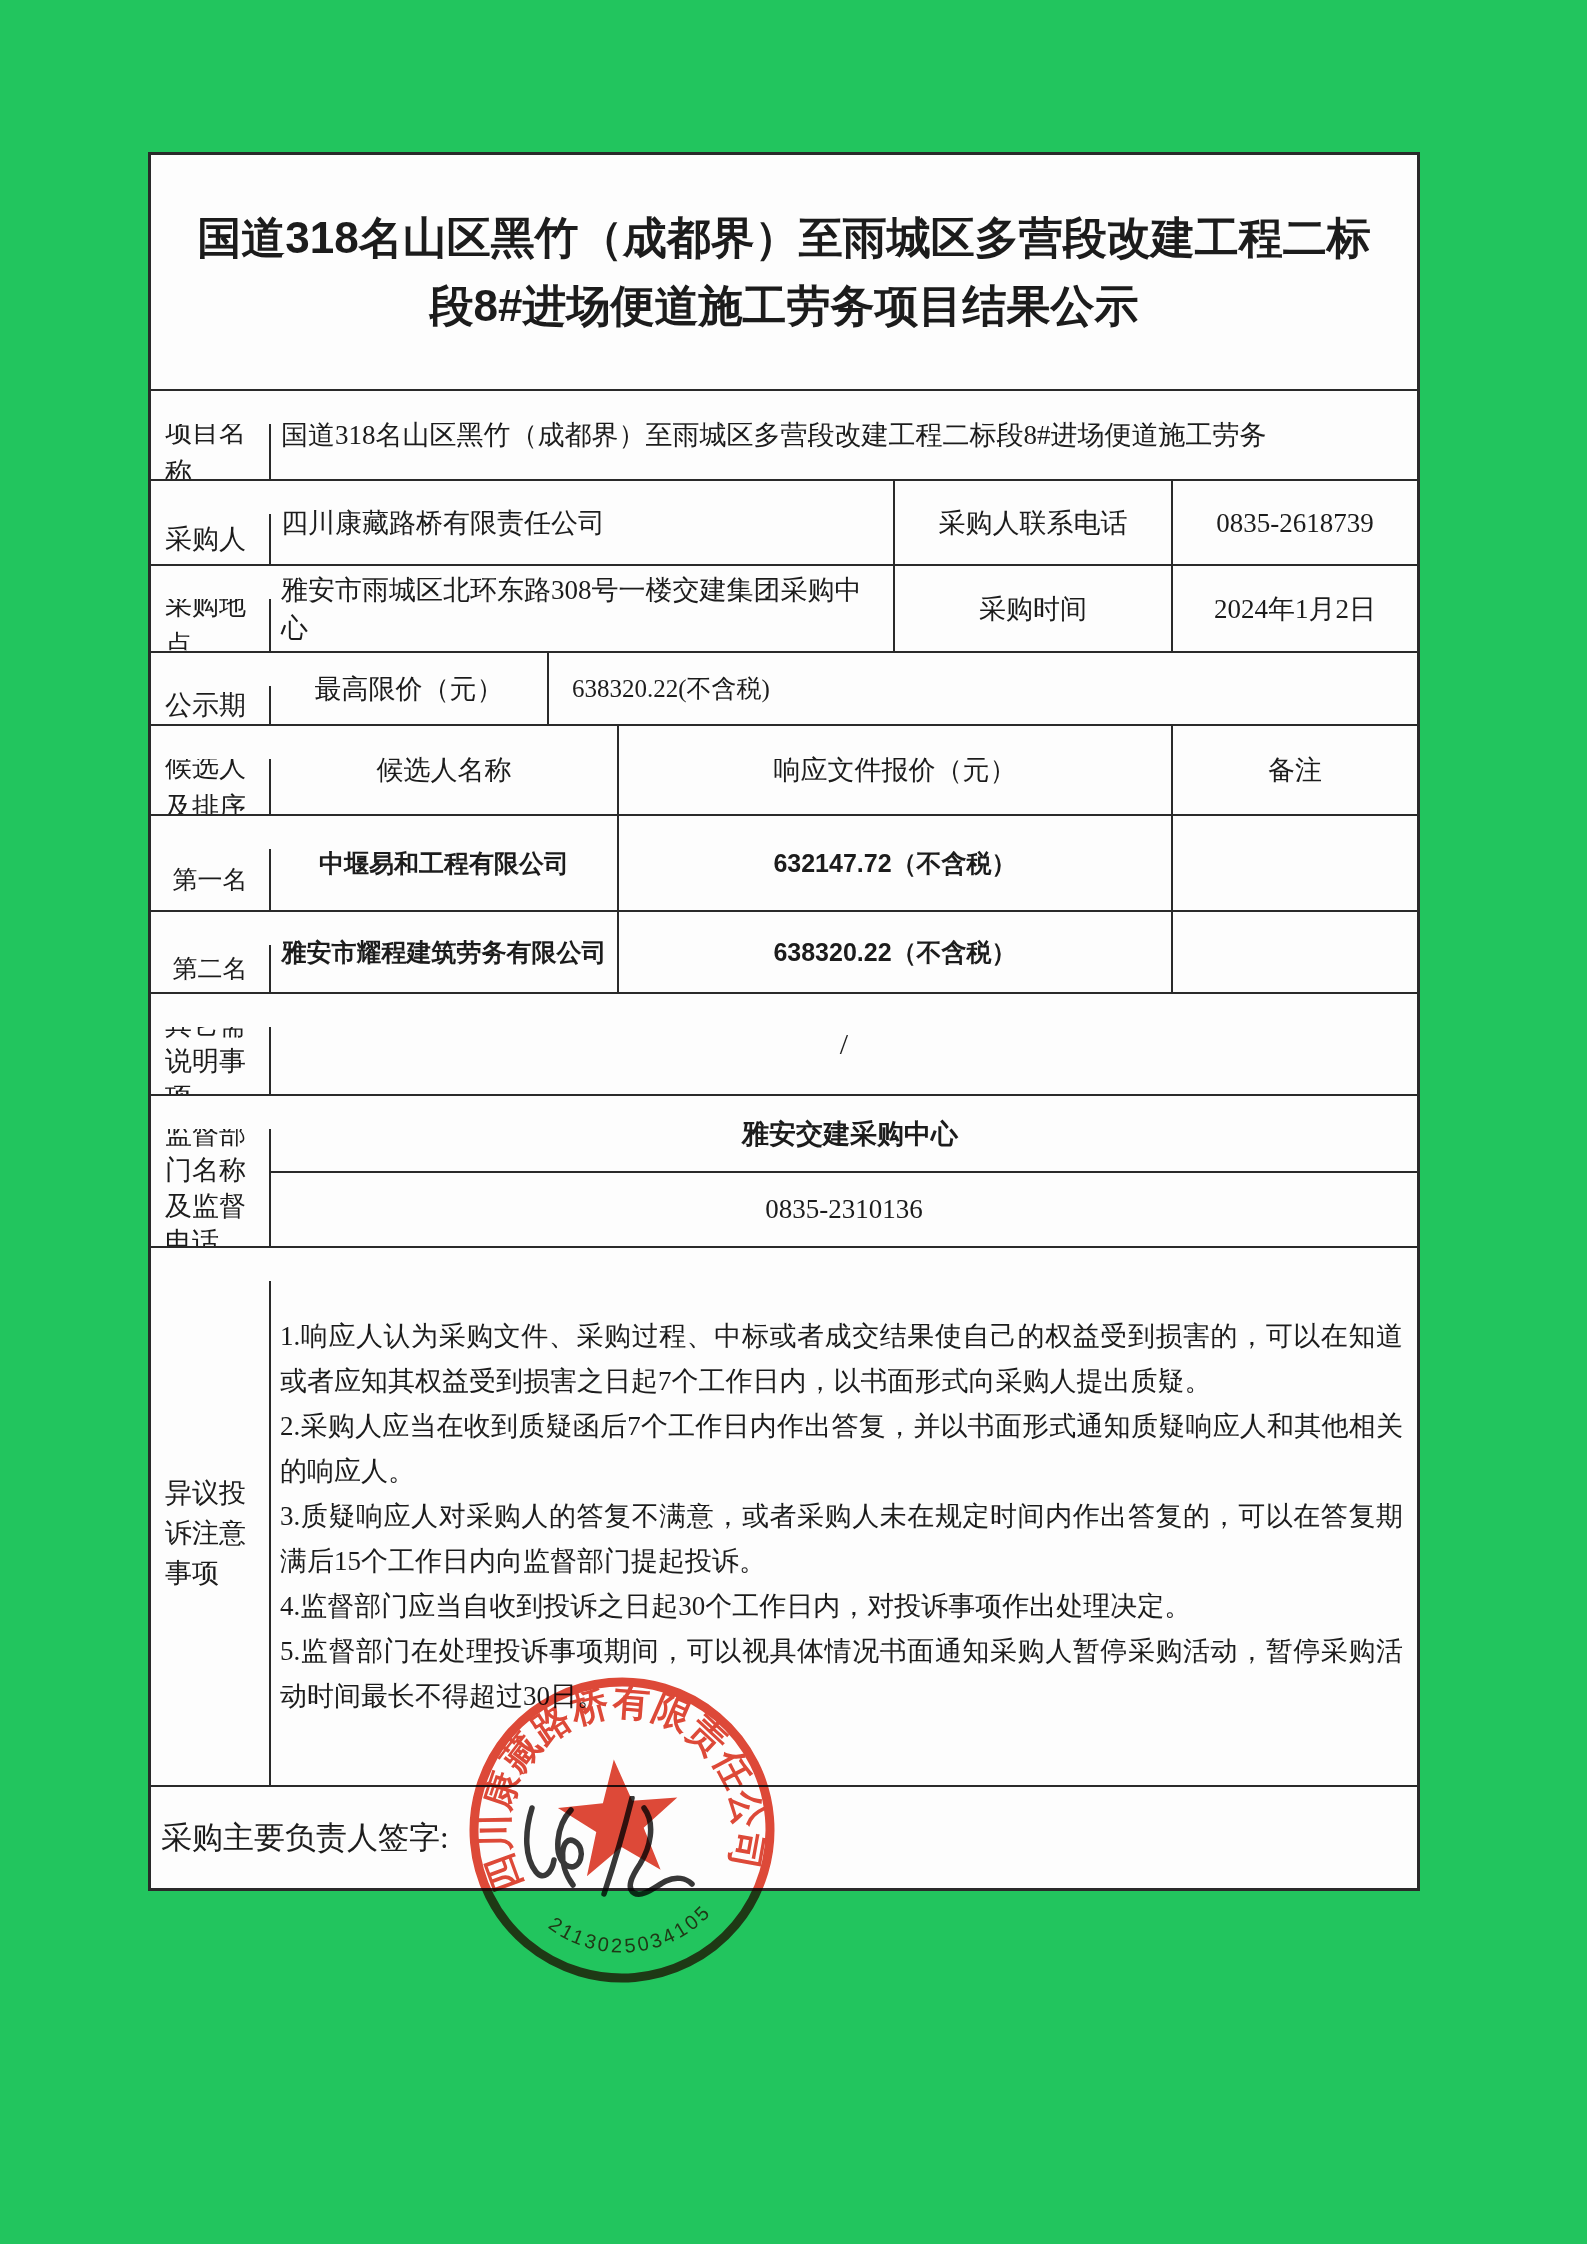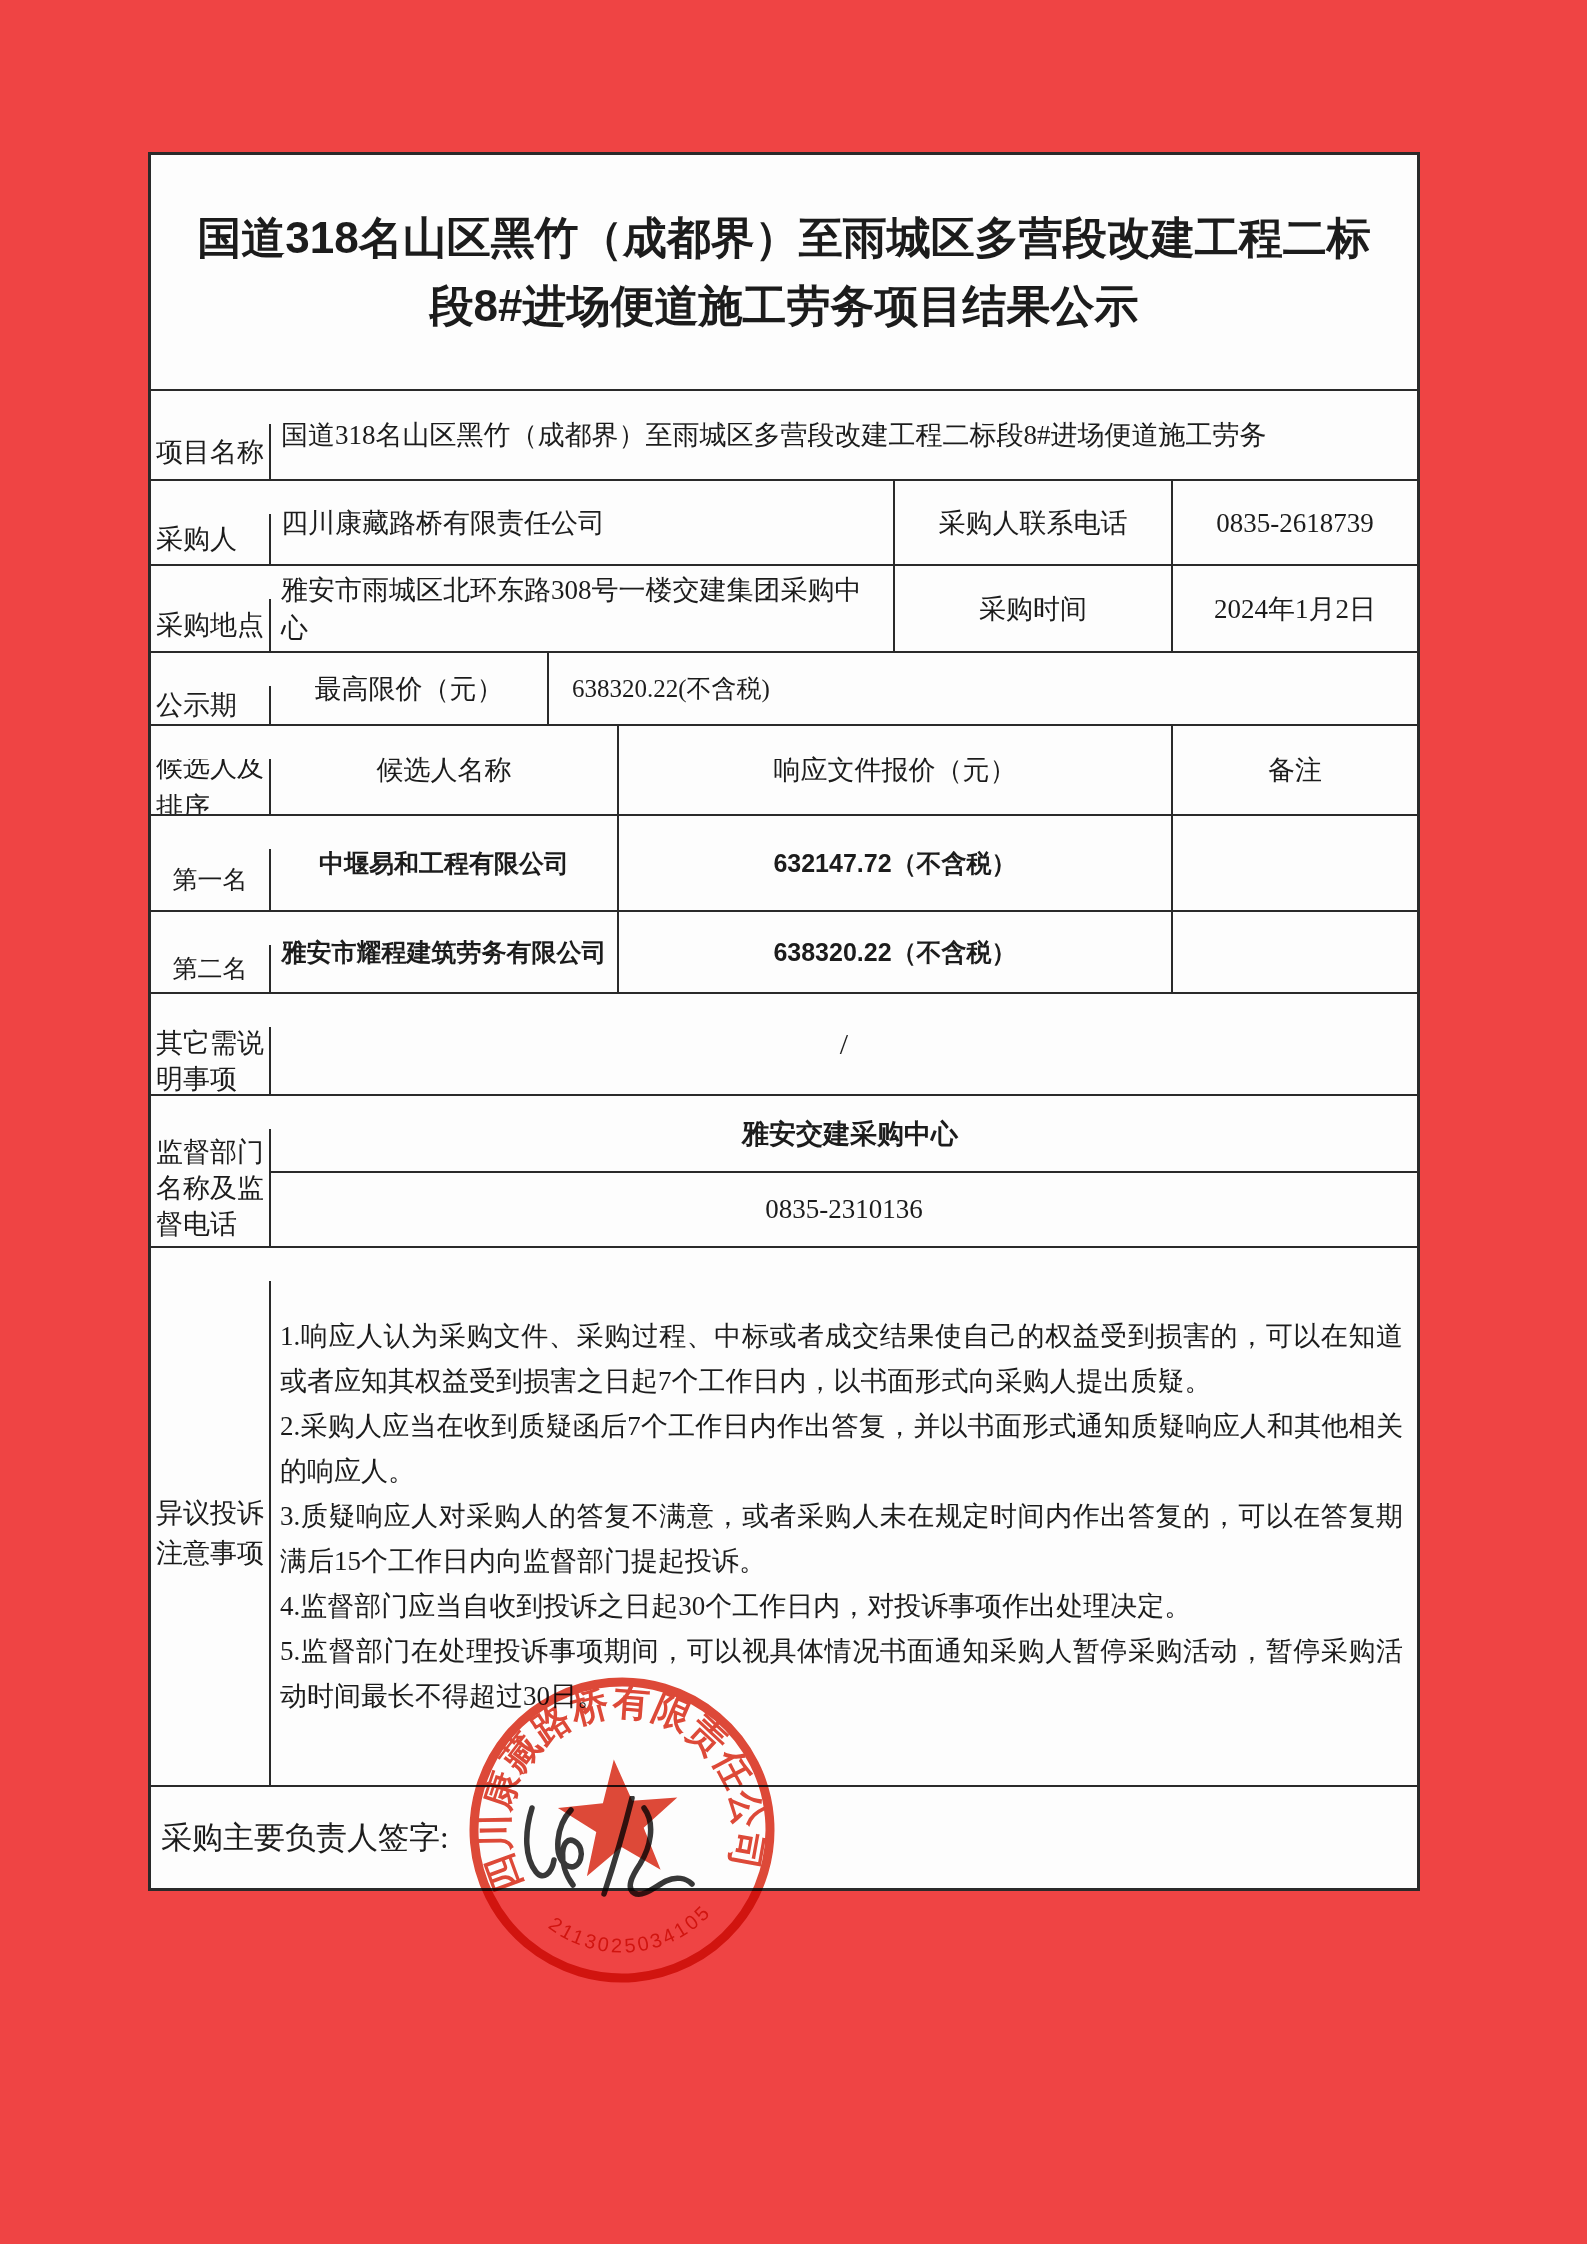--- a/index.html
+++ b/index.html
@@ -1,41 +1,41 @@
 <!DOCTYPE html>
 <html><head>
 <meta charset="utf-8">
 <style>
   * { margin:0; padding:0; box-sizing:border-box; }
   body { background:#ffffff; }
   .page {
     position:relative;
     width:1587px; height:2244px;
-    background:#ef4444;
+    background:#22c55e;
     font-family:"Liberation Serif", serif;
     color:#1c1c1c;
     overflow:hidden;
   }
   .doc-table {
     position:absolute; left:148px; top:152px;
     width:1272px;
     border:3px solid #2a2a2a;
     background:#fdfdfd;
   }
   .trow { display:flex; border-bottom:2px solid #2a2a2a; }
   .trow:last-child { border-bottom:none; }
   .cell {
     display:flex; align-items:center;
     border-right:2px solid #2a2a2a;
     padding:6px 10px;
     font-size:27px; line-height:40px;
     overflow:hidden;
   }
   .cell:last-child { border-right:none; }
-  .label-col { width:120px; flex:none; padding:6px 5px;margin-top:33px; }
+  .label-col { width:120px; flex:none; padding:6px 14px;margin-top:33px; }
   .center { justify-content:center; text-align:center; }
   .grow { flex:1; }
 
   .title-cell {
     height:236px;
     display:flex; align-items:center; justify-content:center;
     text-align:center;
     font-family:"Liberation Sans", sans-serif;
     font-weight:bold;
     font-size:44px; line-height:68px;

